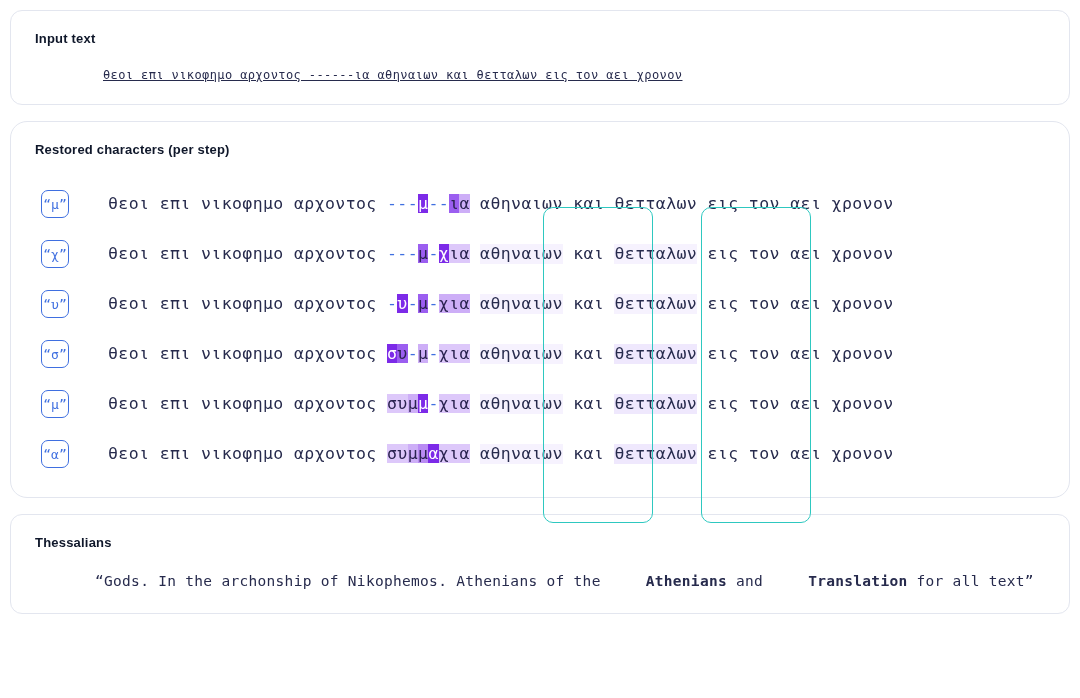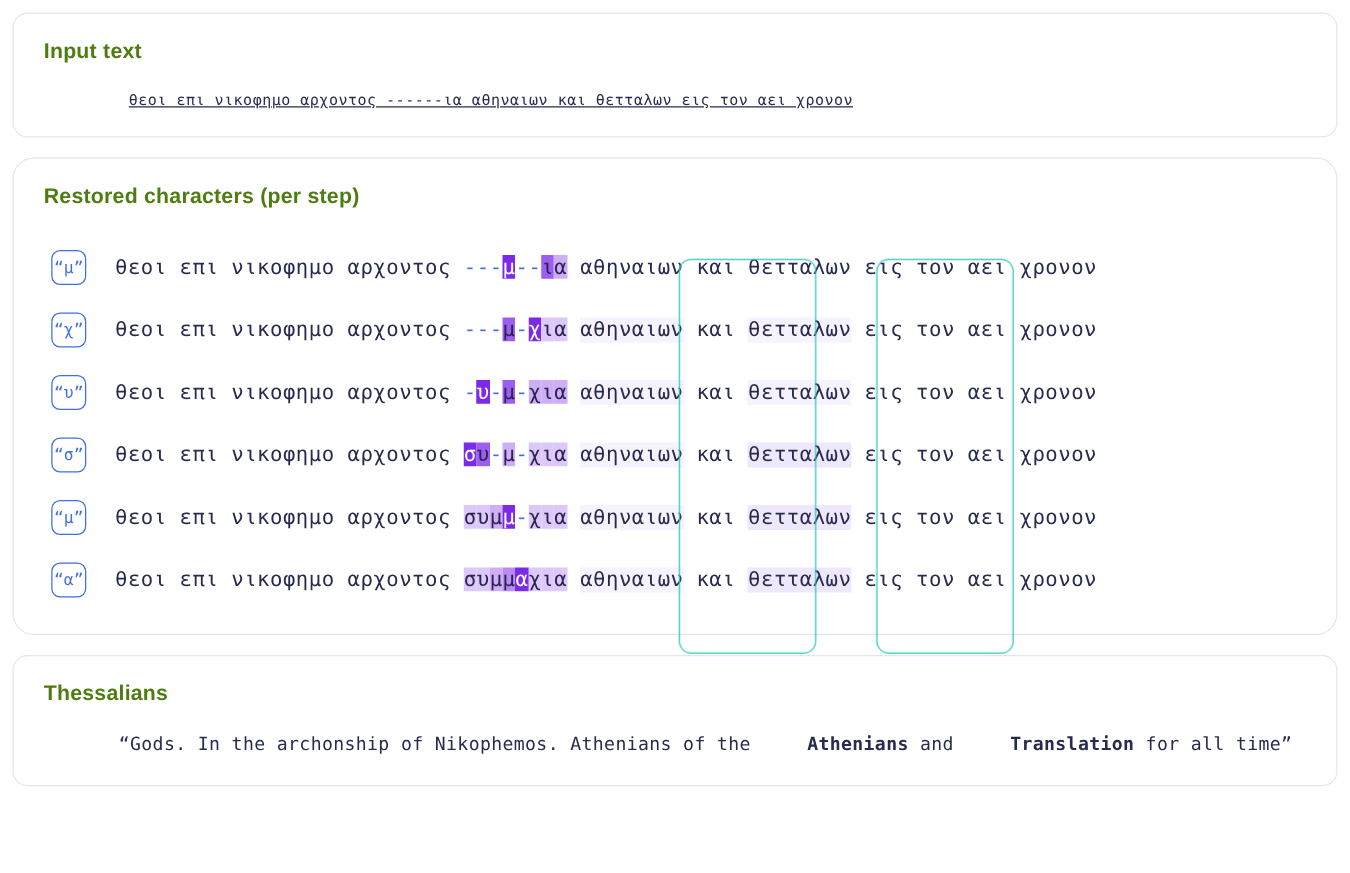--- a/index.html
+++ b/index.html
@@ -24,24 +24,24 @@
     gap: 16px;
   }
   .card {
     border: 1px solid #e3e6ef;
     border-radius: 12px;
     background: #ffffff;
     box-sizing: border-box;
     padding: 20px 24px 22px 24px;
   }
   .card-title {
-    font-size: 17px;
+    font-size: 13px;
     font-weight: 700;
     letter-spacing: 0.2px;
-    color: #4d7c0f;
+    color: #0f172a;
     margin: 0 0 22px 0;
   }
   .mono {
     font-family: "DejaVu Sans Mono", "Liberation Mono", monospace;
     color: #272b4d;
   }
   
   .input-line {
     font-size: 12px;
     letter-spacing: 0.4px;
@@ -72,21 +72,21 @@
     font-size: 13px;
     font-family: "DejaVu Sans Mono", "Liberation Mono", monospace;
     display: flex;
     align-items: center;
     justify-content: center;
     margin-left: 6px;
     box-sizing: border-box;
     line-height: 1;
   }
   .row-text {
-    margin-left: 23px;
+    margin-left: 39px;
     font-size: 16.5px;
     letter-spacing: 0.4px;
     white-space: pre;
     line-height: 1.2;
     display: flex;
     align-items: flex-start;
   }
   .seg { white-space: pre; }
   .gap { white-space: pre; }
   
@@ -152,19 +152,19 @@
         </div>
         <div class="step-row">
           <div class="badge">“α”</div>
           <div class="row-text mono"><span class="seg">θεοι επι νικοφημο αρχοντος </span><span><span class="hl-4">σ</span><span class="hl-4">υ</span><span class="hl-3">μ</span><span class="hl-2">μ</span><span class="hl-new">α</span><span class="hl-4">χ</span><span class="hl-4">ι</span><span class="hl-4">α</span></span><span class="gap"> </span><span class="seg att-1">αθηναιων</span><span class="gap"> </span><span class="seg att-0">και</span><span class="gap"> </span><span class="seg att-2">θετταλων</span><span class="gap"> </span><span class="seg att-0">εις</span><span class="gap"> </span><span class="seg att-0">τον</span><span class="gap"> </span><span class="seg att-0">αει</span><span class="gap"> </span><span class="seg att-0">χρονον</span></div>
         </div>
       </div>
   </section>
 
   <section class="card">
     <h2 class="card-title">Thessalians</h2>
-    <div class="trans-line mono" id="translation-line"><span>“Gods. In the archonship of Nikophemos. Athenians of the </span><b>Athenians</b><span> and </span><b>Translation</b><span> for all time”</span></div>
+    <div class="trans-line mono" id="translation-line"><span>“Gods. In the archonship of Nikophemos. Athenians of the </span><b>Athenians</b><span> and </span><b>Translation</b><span> for all text”</span></div>
   </section>
 
 </div>
 
 <div class="tealbox" style="left: 543px; top: 207px; width: 108px; height: 314px; position: fixed;"></div>
 <div class="tealbox" style="left: 701px; top: 207px; width: 108px; height: 314px; position: fixed;"></div>
 
 </body></html>

